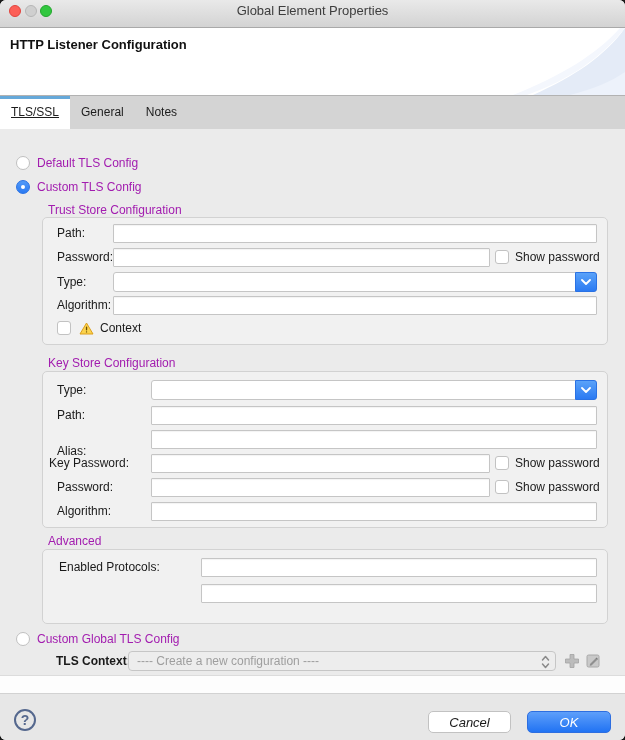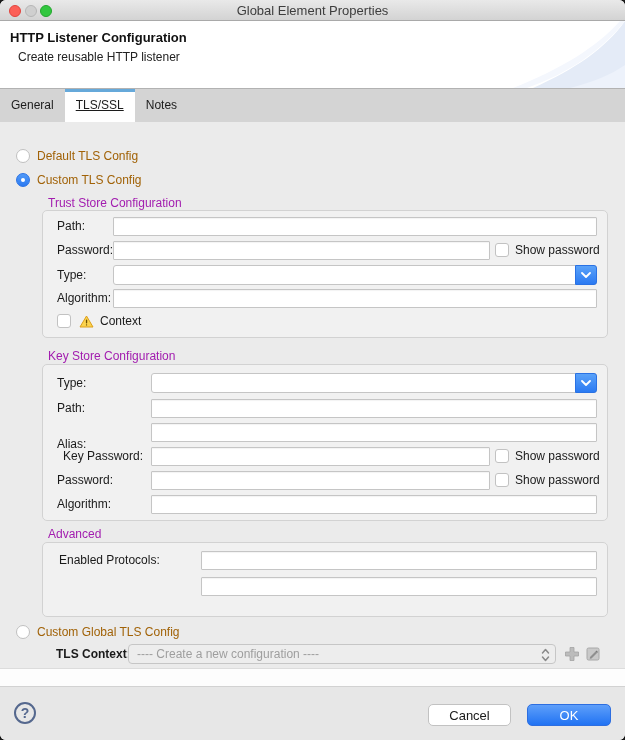--- a/index.html
+++ b/index.html
@@ -1,21 +1,21 @@
 <!DOCTYPE html>
 <html><head>
 <meta charset="utf-8">
 <style>
   html,body{margin:0;padding:0;background:#1c1c1c;}
   body{font-family:"Liberation Sans",sans-serif;-webkit-font-smoothing:antialiased;}
   .window{position:relative;width:625px;height:740px;border-radius:6px;overflow:hidden;
           background:#ebebeb;box-shadow:0 0 0 1px rgba(0,0,0,.35);}
   .abs{position:absolute;}
   
-  .titlebar{height:21px;background:linear-gradient(#e9e9e9,#d3d3d3);border-bottom:1px solid #a9a9a9;
+  .titlebar{height:28px;background:linear-gradient(#e9e9e9,#d3d3d3);border-bottom:1px solid #a9a9a9;
             position:relative;box-sizing:border-box;}
   .win-title{width:100%;text-align:center;line-height:21px;font-size:13px;color:#3d3d3d;}
   .light{position:absolute;top:5px;width:12px;height:12px;border-radius:50%;box-sizing:border-box;}
   .light.red{left:9px;background:#fc5f57;border:1px solid #e0443e;}
   .light.gray{left:25px;background:#cfcfcf;border:1px solid #b6b6b6;}
   .light.green{left:40px;background:#32c73f;border:1px solid #23a62e;}
   
   .header{height:67px;background:#ffffff;border-bottom:1px solid #b2b2b2;position:relative;
           box-sizing:content-box;overflow:hidden;}
   .hdr-title{position:absolute;left:10px;top:9px;font-size:13px;font-weight:bold;color:#111;}
@@ -25,21 +25,21 @@
   .tabstrip{height:33px;background:#d4d4d4;display:flex;align-items:stretch;}
   .tab{padding:0 11px;line-height:33px;font-size:12px;color:#1c1c1c;cursor:default;}
   .tab.active{background:#ffffff;box-shadow:inset 0 3px 0 #66a9da;text-decoration:underline;}
   
   .content{position:relative;height:546px;background:#ebebeb;}
   .radio-row{position:absolute;left:16px;height:14px;display:flex;align-items:center;}
   .radio{width:14px;height:14px;border-radius:50%;background:#fff;border:1px solid #c0c0c0;
          box-sizing:border-box;position:relative;flex:none;}
   .radio.sel{background:linear-gradient(#519af8,#2b7af2);border:1px solid #2a72e4;}
   .radio.sel::after{content:"";position:absolute;left:4px;top:4px;width:4px;height:4px;border-radius:50%;background:#fff;}
-  .radio-label{margin-left:7px;font-size:12px;color:#a16207;white-space:nowrap;}
+  .radio-label{margin-left:7px;font-size:12px;color:#a21caf;white-space:nowrap;}
   .grp-title{position:absolute;left:48px;font-size:12px;color:#a21caf;}
   .groupbox{position:absolute;left:42px;width:566px;background:#f1f1f1;border:1px solid #d2d2d2;
             border-radius:5px;box-sizing:border-box;}
   .flabel{position:absolute;font-size:12px;color:#1a1a1a;line-height:19px;white-space:nowrap;}
   .tinput{position:absolute;height:19px;background:#fff;border:1px solid #c5c5c5;border-radius:1px;
           box-sizing:border-box;font-size:12px;padding:0 4px;font-family:inherit;outline:none;
           box-shadow:inset 0 1px 1px rgba(0,0,0,.05);}
   .combo{position:absolute;height:20px;background:#fff;border:1px solid #c5c5c5;border-radius:3px;
          box-sizing:border-box;}
   .combo-btn{position:absolute;top:-1px;right:-1px;width:22px;height:20px;border-radius:0 3px 3px 0;
@@ -55,21 +55,21 @@
              padding:0 22px 0 8px;overflow:hidden;white-space:nowrap;}
   .stepper{position:absolute;right:5px;top:3px;}
   .tls-label{position:absolute;left:56px;font-size:12px;font-weight:bold;color:#1a1a1a;line-height:20px;}
   
   .whiteband{height:18px;background:#fdfdfd;border-top:1px solid #dcdcdc;box-sizing:border-box;}
   .footer{position:relative;height:54px;background:#e7e7e7;border-top:1px solid #d2d2d2;box-sizing:border-box;}
   .help-btn{position:absolute;left:14px;top:15px;width:22px;height:22px;border-radius:50%;
             border:2px solid #55688e;color:#55688e;font-size:14px;font-weight:bold;box-sizing:border-box;
             display:flex;align-items:center;justify-content:center;background:transparent;}
   .btn{position:absolute;top:17px;height:22px;border-radius:5px;font-size:13px;font-family:inherit;
-       display:flex;align-items:center;justify-content:center;box-sizing:border-box;}
+       display:flex;align-items:center;justify-content:center;box-sizing:border-box;font-style:italic;}
   .btn.cancel{left:428px;width:83px;background:#ffffff;border:1px solid #c2c2c2;color:#1a1a1a;}
   .btn.ok{left:527px;width:84px;background:linear-gradient(#5e9ffa,#2173f3);border:1px solid #2d6ee0;color:#fff;}
 </style>
 </head>
 <body>
 
 <div class="window">
 
   <div class="titlebar">
     <span class="light red"></span>
@@ -78,26 +78,25 @@
     <div class="win-title">Global Element Properties</div>
   </div>
 
   <div class="header">
     <svg class="swirl" width="210" height="67" viewBox="0 0 210 67">
       <path d="M210,0 L210,67 L118,67 C160,48 190,28 210,0 Z" fill="#e4ebf7"></path>
       <path d="M210,0 L210,44 C196,54 178,61 155,67 L210,67 Z" fill="#edf2fb"></path>
       <path d="M210,0 C186,30 154,52 112,67 L98,67 C146,48 182,26 205,0 Z" fill="#f4f7fd"></path>
     </svg>
     <div class="hdr-title">HTTP Listener Configuration</div>
-    <div class="hdr-sub">Create reusable HTTP listener</div>
   </div>
 
   <div class="tabstrip">
+    <div class="tab active">TLS/SSL</div>
     <div class="tab">General</div>
-    <div class="tab active">TLS/SSL</div>
     <div class="tab">Notes</div>
   </div>
 
   <div class="content">
 
     <div class="radio-row" style="top:27px;">
       <span class="radio"></span>
       <span class="radio-label">Default TLS Config</span>
     </div>
 
@@ -153,21 +152,21 @@
             </svg>
         </span>
       </div>
 
       <div class="flabel" style="left:14px;top:34px;">Path:</div>
       <input class="tinput" style="left: 108px; top: 34px; width: 446px;">
 
       <div class="flabel" style="left:14px;top:70px;">Alias:</div>
       <input class="tinput" style="left: 108px; top: 58px; width: 446px;">
 
-      <div class="flabel" style="left:20px;top:82px;">Key Password:</div>
+      <div class="flabel" style="left:6px;top:82px;">Key Password:</div>
       <input class="tinput" style="left: 108px; top: 82px; width: 339px;">
       <div class="cb-row" style="left:452px;top:84px;">
         <span class="checkbox"></span>
         <span class="cb-label">Show password</span>
       </div>
 
       <div class="flabel" style="left:14px;top:106px;">Password:</div>
       <input class="tinput" style="left: 108px; top: 106px; width: 339px;">
       <div class="cb-row" style="left:452px;top:108px;">
         <span class="checkbox"></span>

